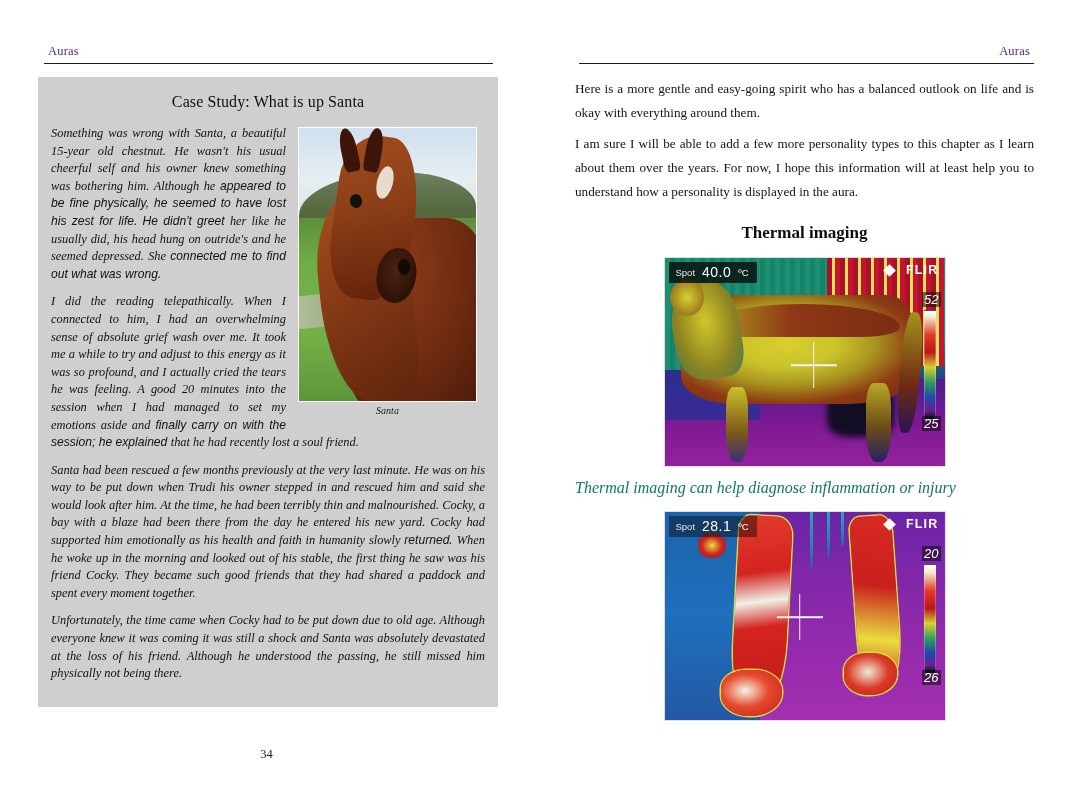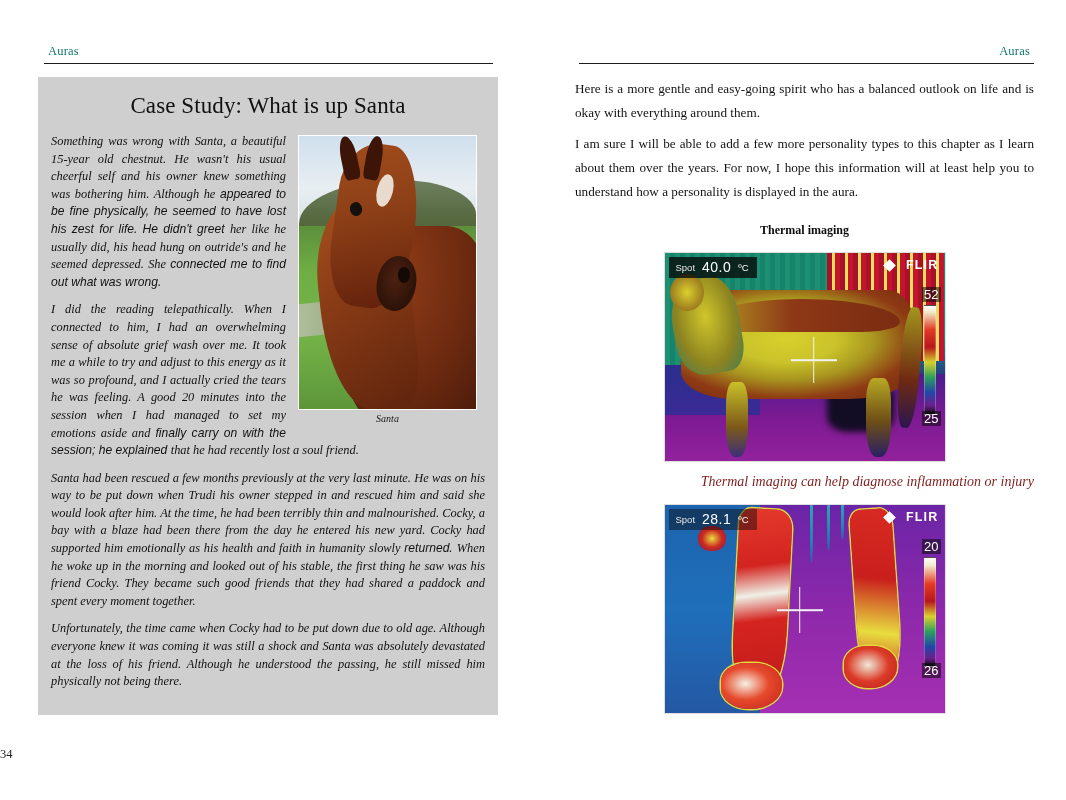--- a/index.html
+++ b/index.html
@@ -27,21 +27,21 @@
     position: relative;
     box-sizing: border-box;
   }
   .col-left  { width: 533px; padding: 44px 36px 0 38px; }
   .col-right { width: 533px; padding: 44px 32px 0 42px; }
 
   
   .header {
     font-family: "Liberation Serif", serif;
     font-size: 12.5px;
-    color: #0f766e;
+    color: #4c1d95;
     padding-bottom: 4px;
     letter-spacing: .2px;
   }
   .header-left  { text-align: left;  padding-left: 10px; }
   .header-right { text-align: right; padding-right: 4px; }
   .header-rule {
     border-bottom: 1.2px solid #1c1c1c;
     margin-bottom: 13px;
   }
   .col-left  .header-rule { margin-left: 6px; margin-right: 4px; }
@@ -51,21 +51,21 @@
   .case-box {
     background: #cfcfcf;
     box-sizing: border-box;
     padding: 12px 13px 14px 13px;
     width: 460px;
     margin-left: 0px;
     position: relative;
   }
   .case-title {
     text-align: center;
-    font-size: 23px;
+    font-size: 16px;
     font-family: "Liberation Serif", serif;
     margin: 4px 0 14px 0;
     color: #101010;
     letter-spacing: .1px;
   }
 
   
   .p {
     font-size: 12.4px;
     line-height: 17.6px;
@@ -177,44 +177,44 @@
     font-size: 13.2px;
     line-height: 24px;
     text-align: justify;
     margin: 0 0 7px 0;
     color: #131313;
   }
   .section-title {
     text-align: center;
     font-family: "Liberation Serif", serif;
     font-weight: bold;
-    font-size: 12px;
+    font-size: 17px;
     margin: 19px 0 14px 0;
     color: #0d0d0d;
   }
 
   
   .fig { text-align: center; }
   .thermal {
     position: relative;
     width: 282px;
     height: 210px;
     margin: 0 auto;
     overflow: hidden;
     background: #b91c1c;
     border: 1px solid #dedede;
     box-sizing: border-box;
   }
   .fig-caption {
     font-family: "Liberation Serif", serif;
     font-style: italic;
-    font-size: 14px;
-    color: #7f1d1d;
+    font-size: 16px;
+    color: #0f766e;
     margin: 12px 0 14px 0;
-    text-align: right;
+    text-align: left;
   }
 
   
   .t-spotbar {
     position: absolute; left: 4px; top: 4px;
     display: flex; align-items: center; gap: 7px;
     background: rgba(8,8,8,.78);
     padding: 2px 8px 3px 7px;
     z-index: 6;
   }
@@ -250,20 +250,21 @@
     z-index: 6;
     border: 1px solid rgba(255,255,255,.25);
   }
   .t-scale-top, .t-scale-bot {
     position: absolute; right: 4px;
     font-family: "Liberation Sans", sans-serif;
     font-size: 13px; color: #ffffff;
     background: rgba(10,10,10,.55);
     padding: 0 2px;
     z-index: 7;
+    font-style: italic;
   }
   .t-scale-top { top: 34px; }
   .t-scale-bot { top: 158px; }
   .t-cross {
     position: absolute; z-index: 5;
     width: 46px; height: 46px;
   }
   .t-cross:before, .t-cross:after {
     content: ""; position: absolute; background: #f2f2f2;
   }
@@ -388,20 +389,21 @@
   }
   .f2-drip-a { left: 52%; }
   .f2-drip-b { left: 58%; height: 22%; }
   .f2-drip-c { left: 63%; height: 17%; }
 
   
   .folio {
     position: absolute;
     left: 0; width: 533px;
     bottom: 38px;
+    text-align: center;
     font-family: "Liberation Serif", serif;
     font-size: 12.5px;
     color: #1c1c1c;
   }
 </style>
 </head>
 <body>
 
 <div class="page">
 

